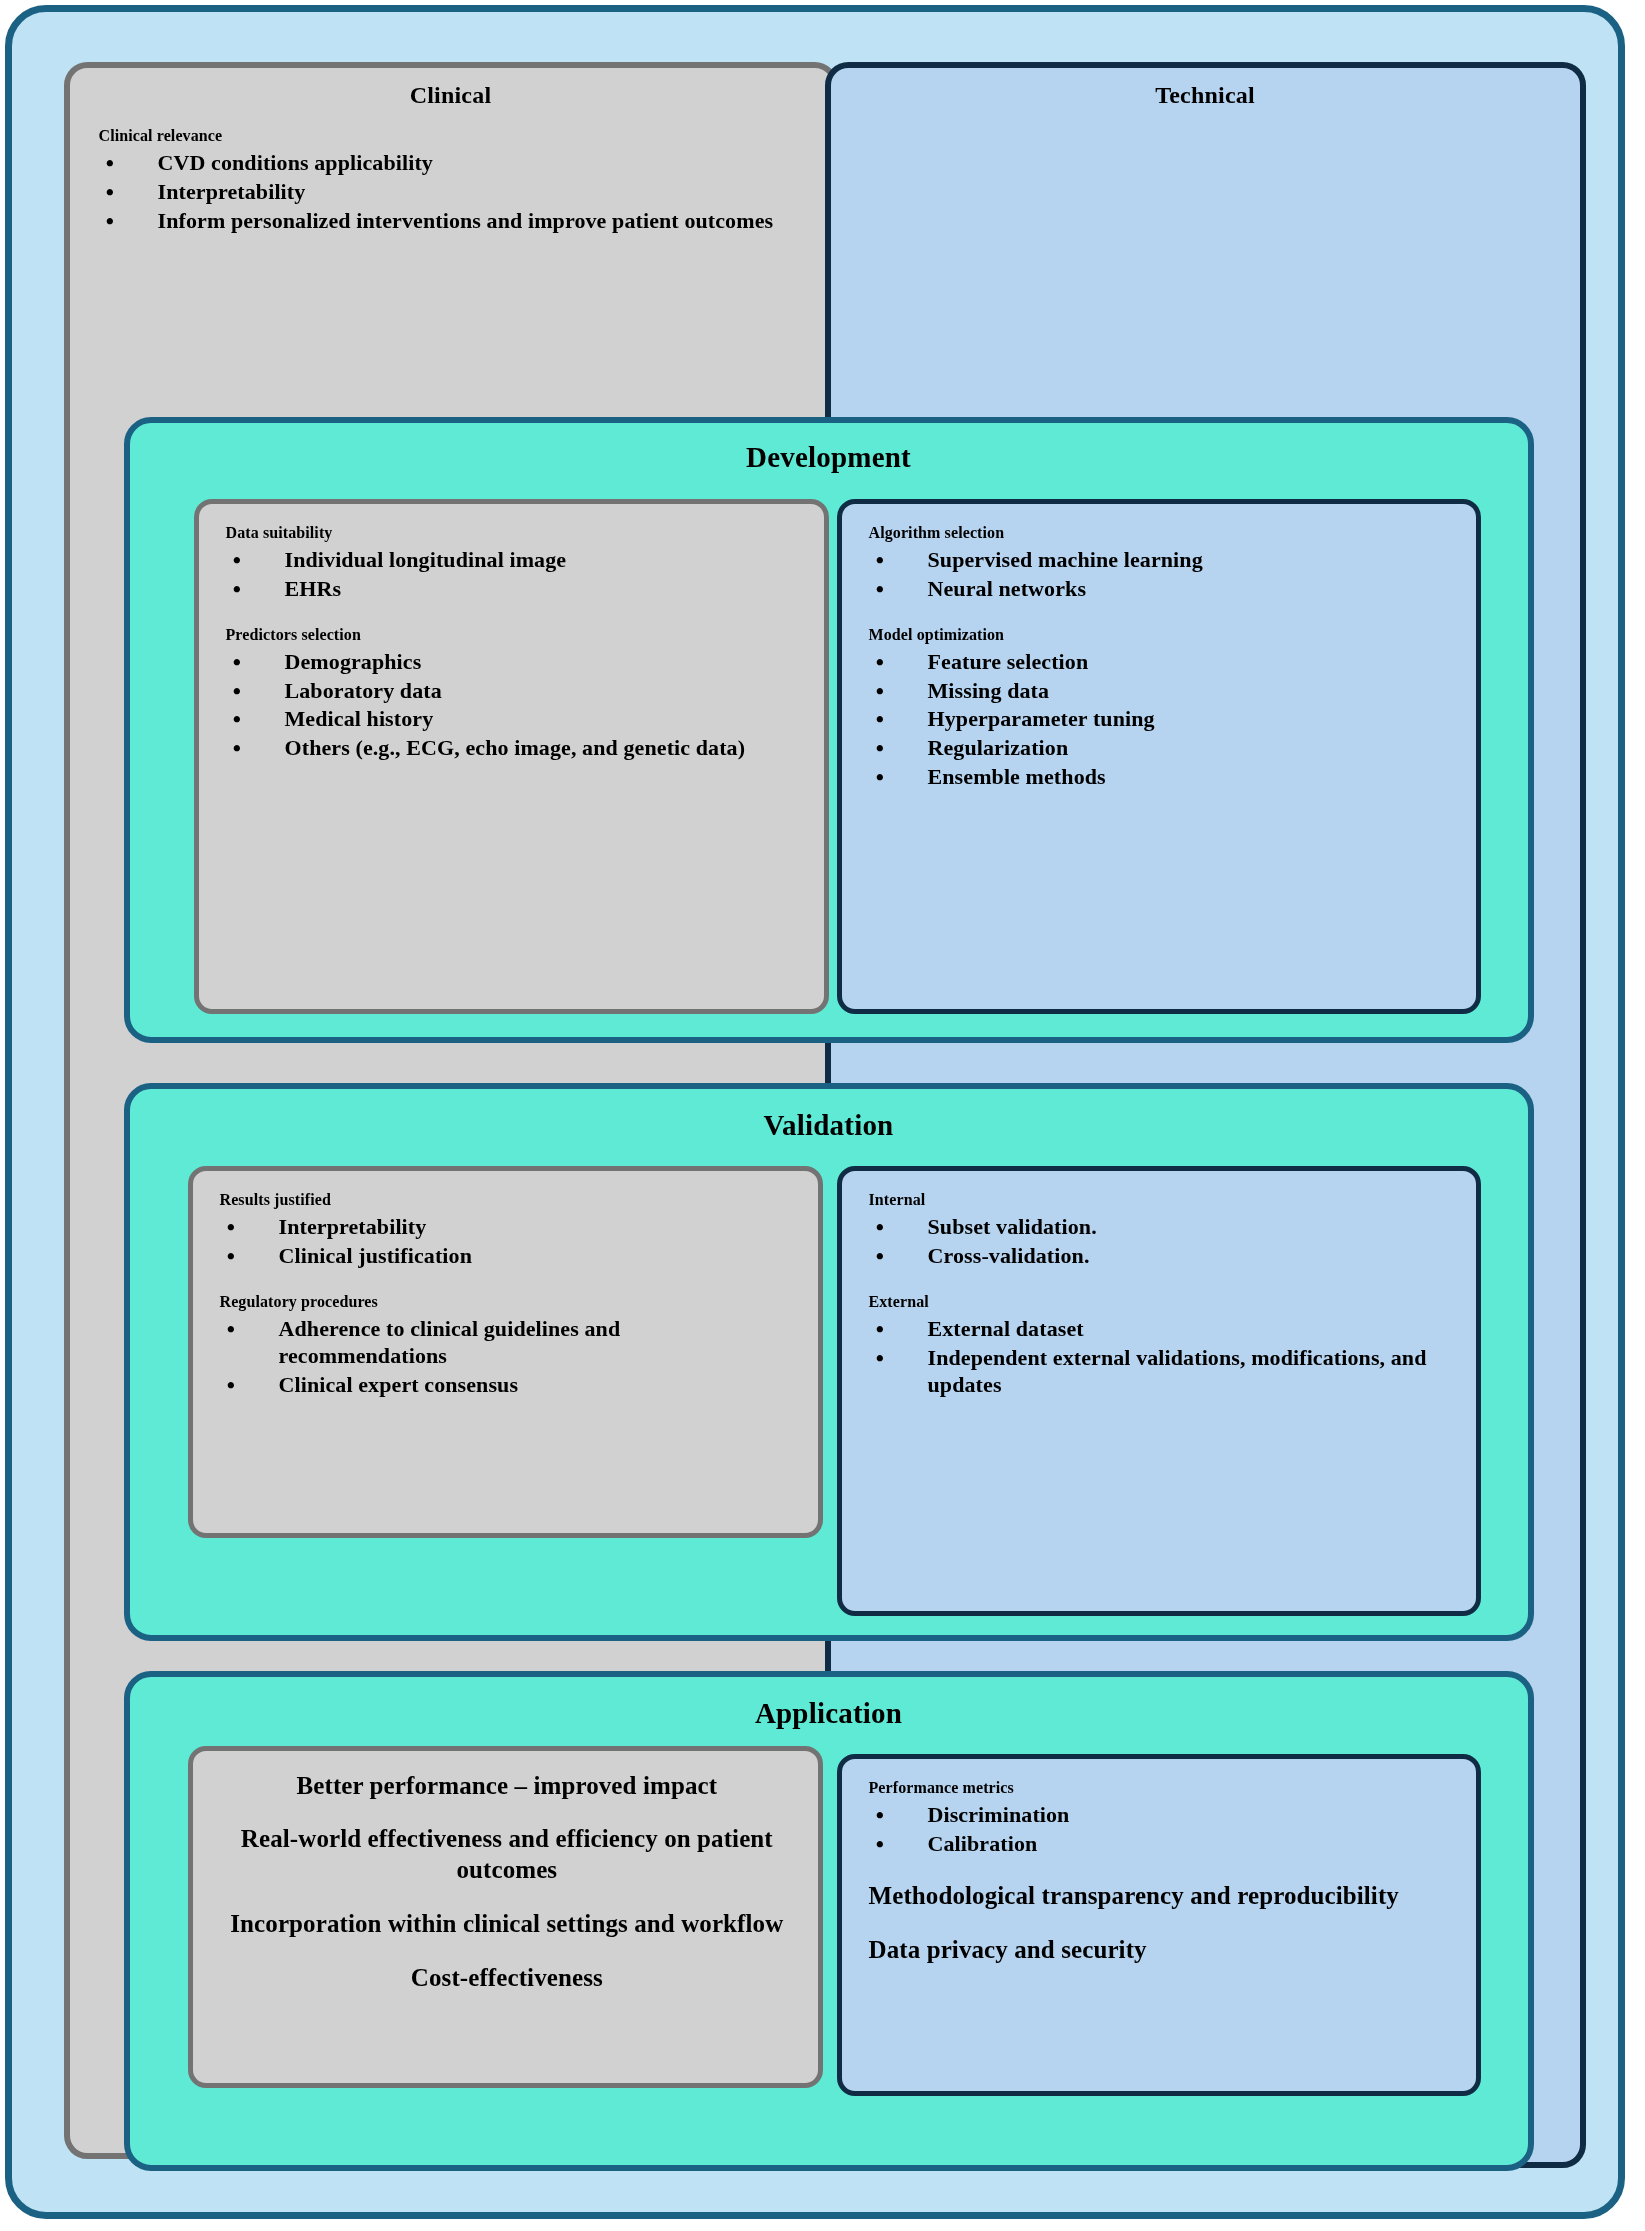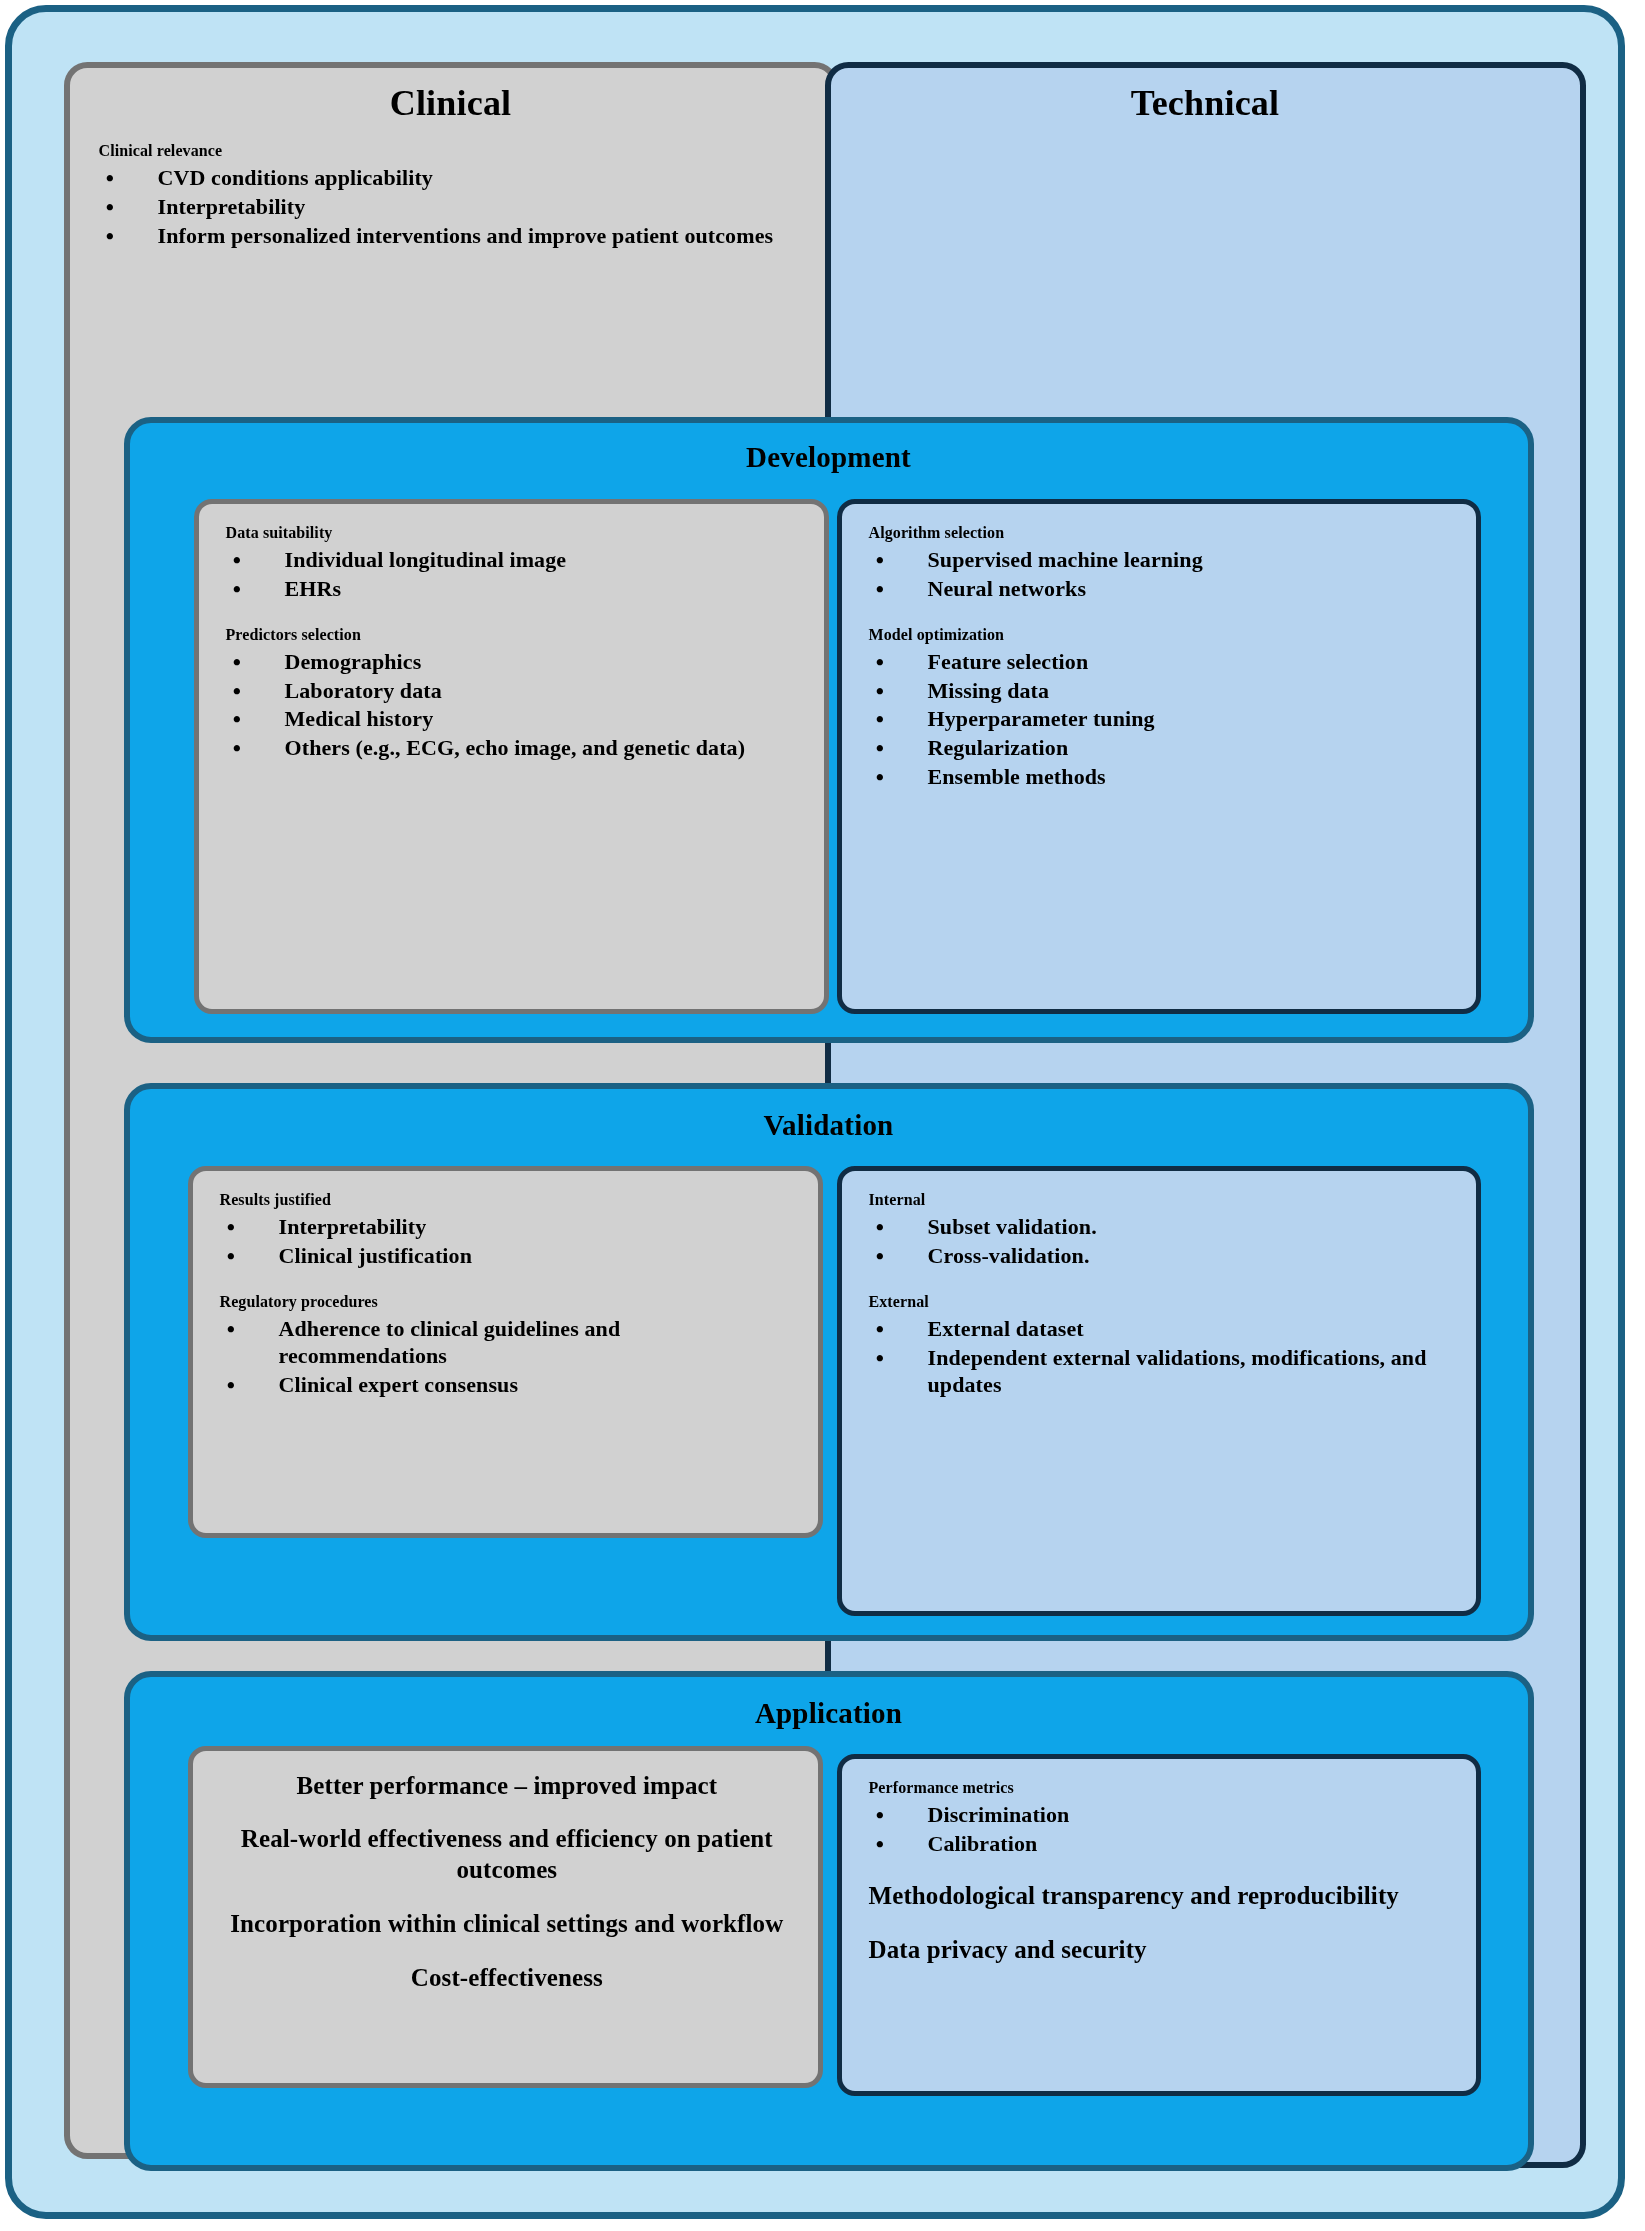--- a/index.html
+++ b/index.html
@@ -31,41 +31,41 @@
     border-radius:23.4px;
   }
   
   .blue-col{
     background:#b6d3ef;
     border:6.3px solid #102c44;
     border-radius:23.4px;
   }
   
   .stage{
-    background:#0ea5e9;
+    background:#5eead4;
     border:6.3px solid #1b6184;
     border-radius:27px;
   }
   
   .card-grey{
     background:#d1d1d1;
     border:5.4px solid #737373;
     border-radius:18px;
   }
   
   .card-blue{
     background:#b6d3ef;
     border:5.4px solid #102c44;
     border-radius:18px;
   }
 
   
   .col-title{
     font-weight:bold;
-    font-size:36px;
+    font-size:24px;
     text-align:center;
     letter-spacing:0.2px;
   }
   .stage-title{
     position:absolute;
     font-weight:bold;
     font-size:29px;
     text-align:center;
     width:100%;
     left:0;

